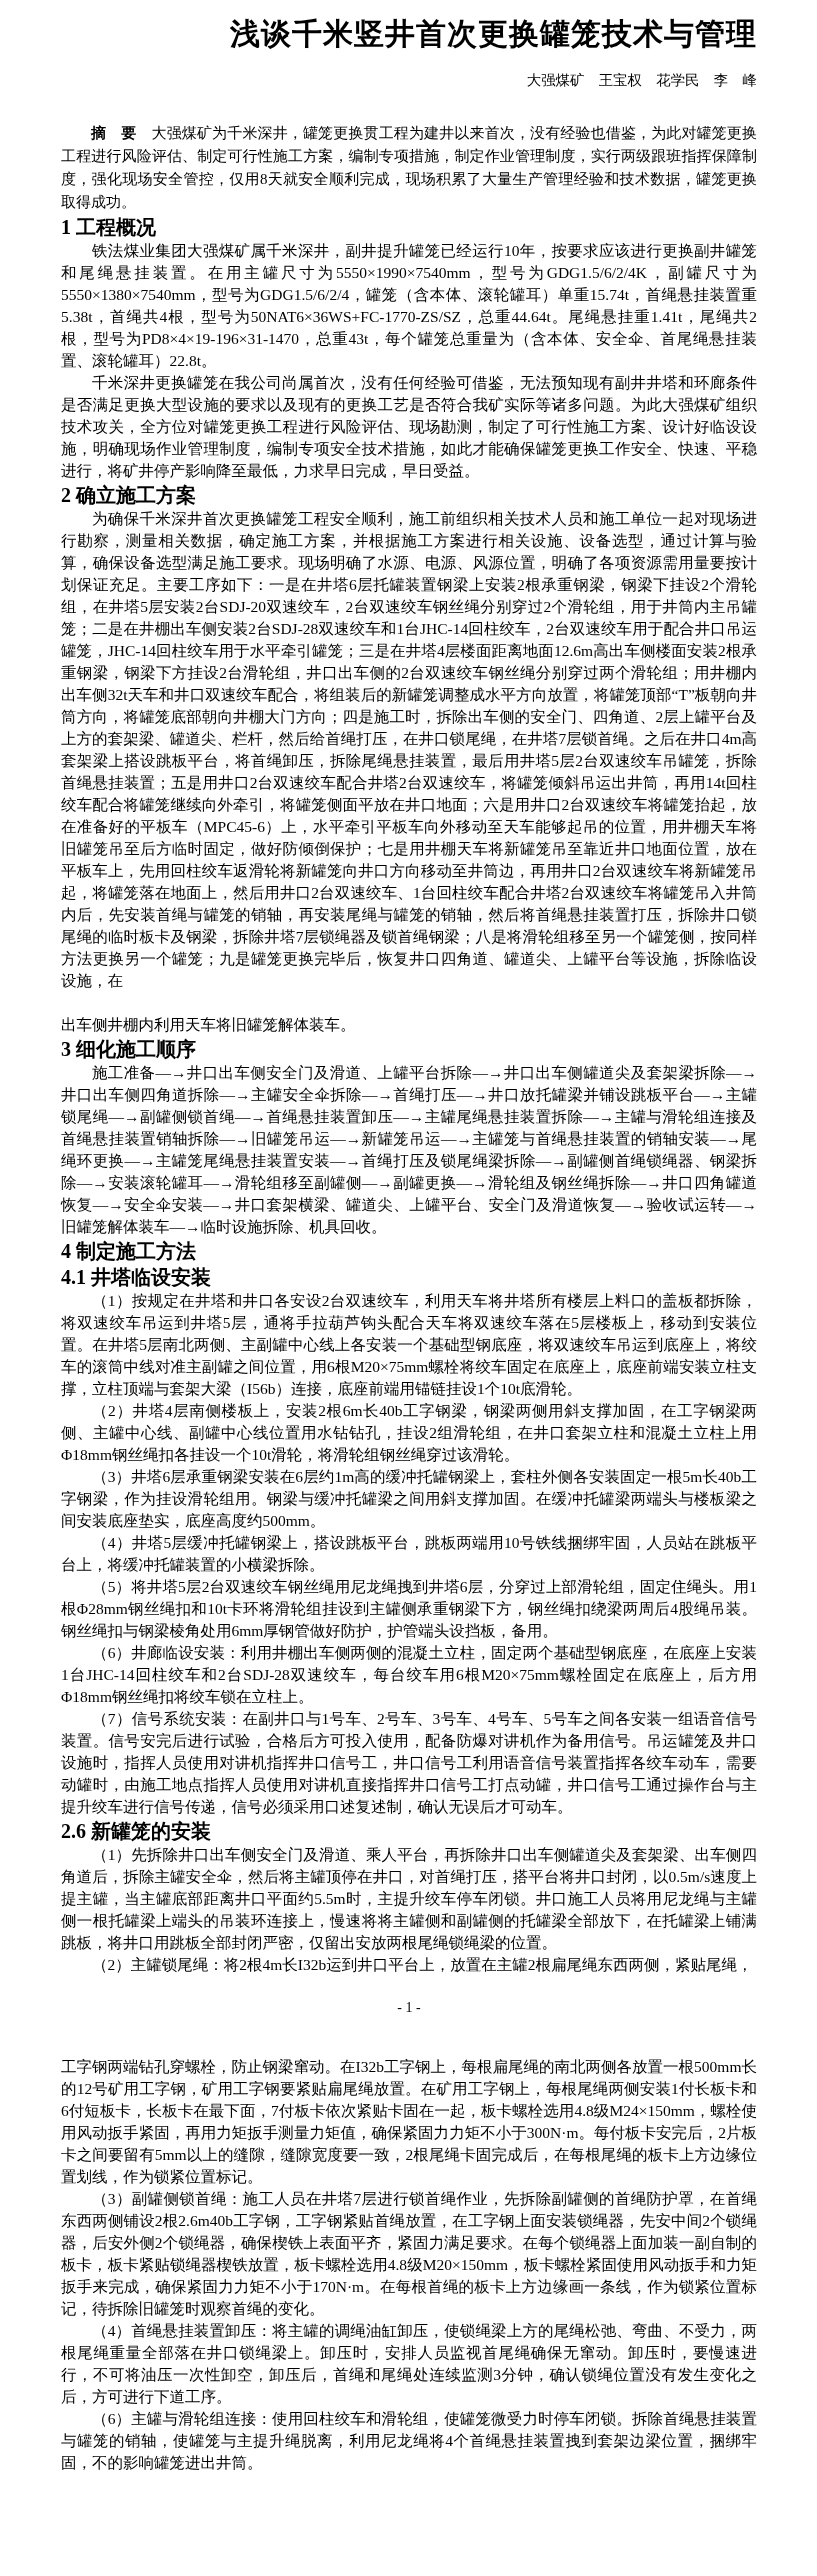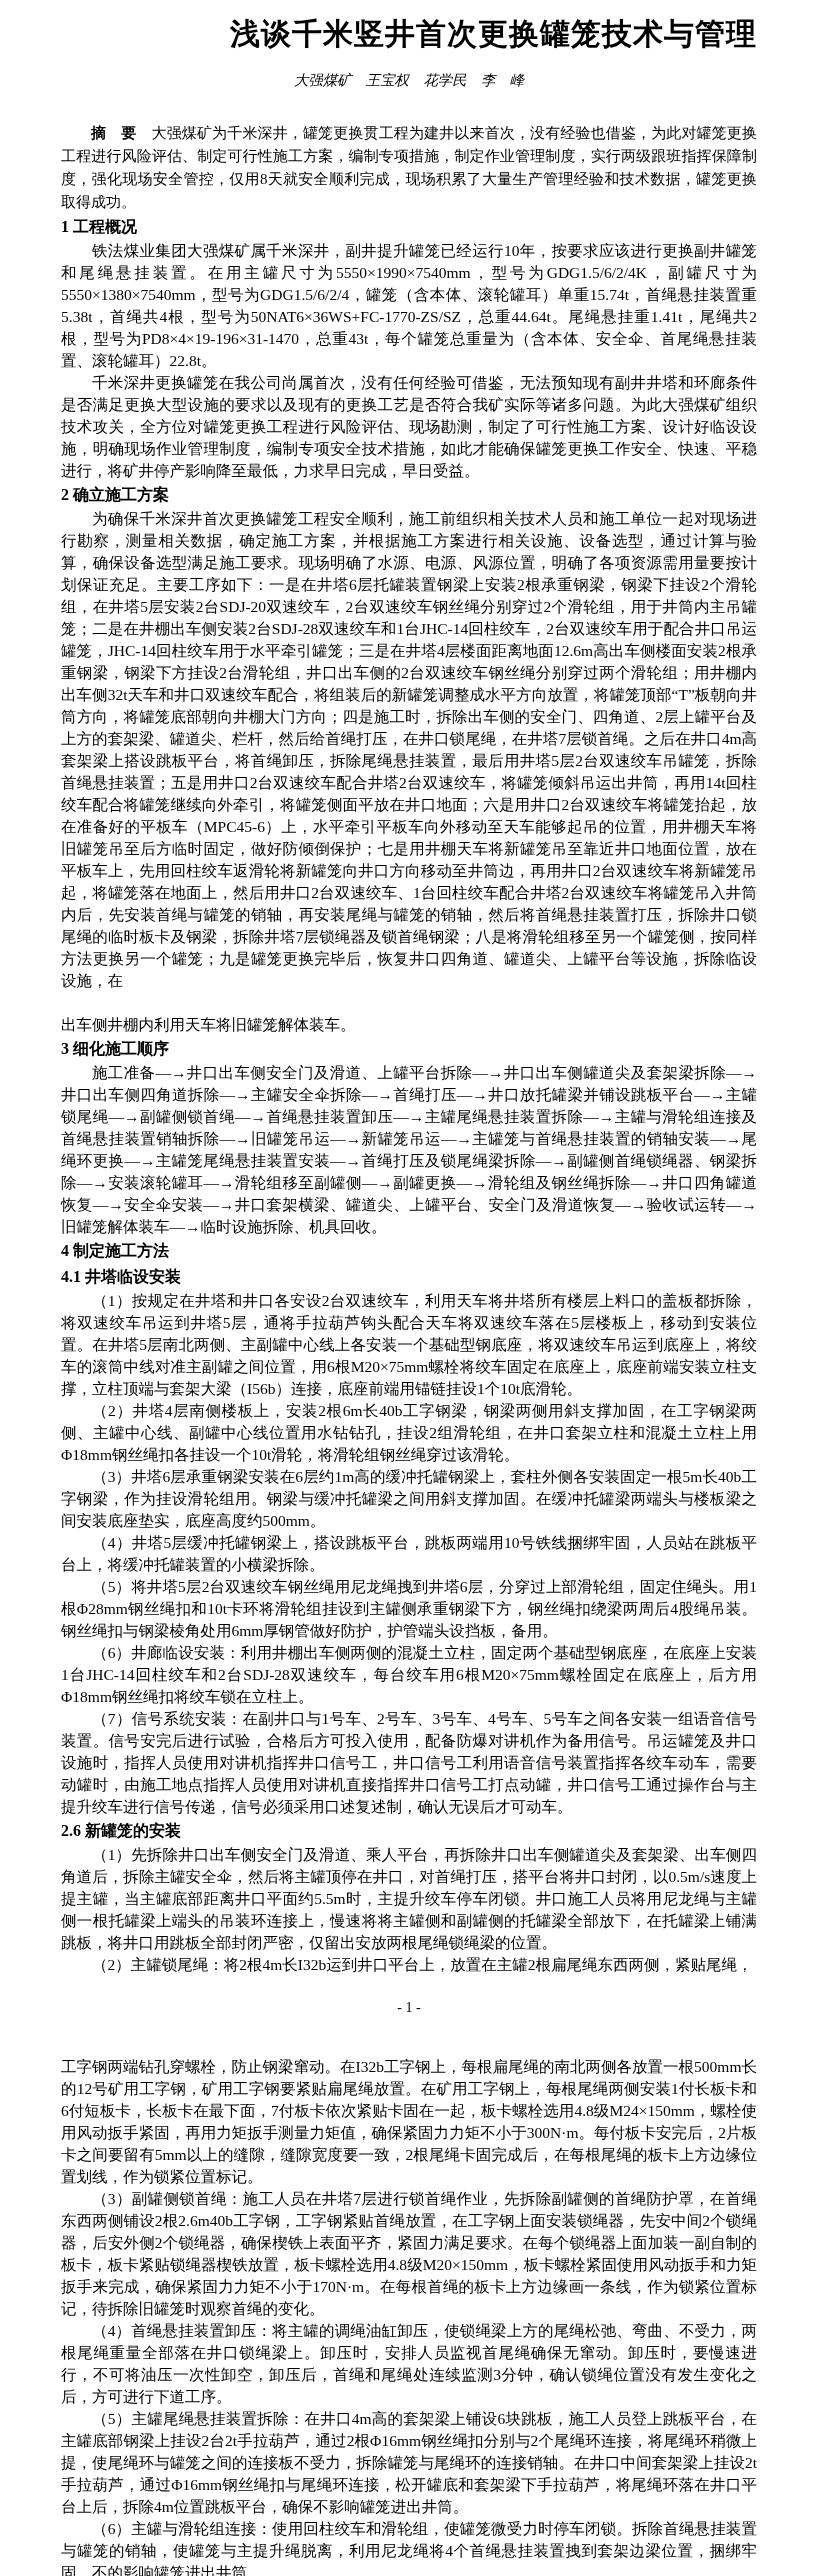--- a/index.html
+++ b/index.html
@@ -20,45 +20,44 @@
   }
   .doc-title {
     text-align: right;
     font-size: 30px;
     font-weight: bold;
     line-height: 36px;
     margin: 0 0 19.6px 0;
     letter-spacing: 1px;
   }
   .authors {
-    text-align: center;
+    text-align: right;
     font-size: 14.4px;
     line-height: 18.5px;
     margin: 0 0 32px 0;
-    font-style: italic;
   }
   .abstract, .keywords {
     font-size: 15px;
     line-height: 23px;
     text-align: justify;
     text-indent: 2em;
     margin: 0;
   }
   .lead-label { font-weight: bold; }
   .blk, .bio {
     font-size: 15.5px;
     line-height: 22px;
     text-align: justify;
     margin: 0;
   }
   .blk.p  { text-indent: 2em; }
   .blk.pcont { text-indent: 0; }
   .blk.h1, .blk.h2 {
     font-weight: bold;
-    font-size: 16px;
+    font-size: 20px;
     line-height: 26px;
     text-indent: 0;
     text-align: left;
   }
   .blk.pagenum {
     text-align: center;
     text-indent: 0;
     font-size: 14px;
     margin: 21.6px 0 37px 0;
   }
@@ -95,18 +94,17 @@
       <div class="blk p">（5）将井塔5层2台双速绞车钢丝绳用尼龙绳拽到井塔6层，分穿过上部滑轮组，固定住绳头。用1根Φ28mm钢丝绳扣和10t卡环将滑轮组挂设到主罐侧承重钢梁下方，钢丝绳扣绕梁两周后4股绳吊装。钢丝绳扣与钢梁棱角处用6mm厚钢管做好防护，护管端头设挡板，备用。</div>
       <div class="blk p">（6）井廊临设安装：利用井棚出车侧两侧的混凝土立柱，固定两个基础型钢底座，在底座上安装1台JHC-14回柱绞车和2台SDJ-28双速绞车，每台绞车用6根M20×75mm螺栓固定在底座上，后方用Φ18mm钢丝绳扣将绞车锁在立柱上。</div>
       <div class="blk p">（7）信号系统安装：在副井口与1号车、2号车、3号车、4号车、5号车之间各安装一组语音信号装置。信号安完后进行试验，合格后方可投入使用，配备防爆对讲机作为备用信号。吊运罐笼及井口设施时，指挥人员使用对讲机指挥井口信号工，井口信号工利用语音信号装置指挥各绞车动车，需要动罐时，由施工地点指挥人员使用对讲机直接指挥井口信号工打点动罐，井口信号工通过操作台与主提升绞车进行信号传递，信号必须采用口述复述制，确认无误后才可动车。</div>
       <div class="blk h2">2.6 新罐笼的安装</div>
       <div class="blk p">（1）先拆除井口出车侧安全门及滑道、乘人平台，再拆除井口出车侧罐道尖及套架梁、出车侧四角道后，拆除主罐安全伞，然后将主罐顶停在井口，对首绳打压，搭平台将井口封闭，以0.5m/s速度上提主罐，当主罐底部距离井口平面约5.5m时，主提升绞车停车闭锁。井口施工人员将用尼龙绳与主罐侧一根托罐梁上端头的吊装环连接上，慢速将将主罐侧和副罐侧的托罐梁全部放下，在托罐梁上铺满跳板，将井口用跳板全部封闭严密，仅留出安放两根尾绳锁绳梁的位置。</div>
       <div class="blk p">（2）主罐锁尾绳：将2根4m长I32b运到井口平台上，放置在主罐2根扁尾绳东西两侧，紧贴尾绳，</div>
       <div class="blk pagenum">- 1 -</div>
       <div class="blk pcont">工字钢两端钻孔穿螺栓，防止钢梁窜动。在I32b工字钢上，每根扁尾绳的南北两侧各放置一根500mm长的12号矿用工字钢，矿用工字钢要紧贴扁尾绳放置。在矿用工字钢上，每根尾绳两侧安装1付长板卡和6付短板卡，长板卡在最下面，7付板卡依次紧贴卡固在一起，板卡螺栓选用4.8级M24×150mm，螺栓使用风动扳手紧固，再用力矩扳手测量力矩值，确保紧固力力矩不小于300N·m。每付板卡安完后，2片板卡之间要留有5mm以上的缝隙，缝隙宽度要一致，2根尾绳卡固完成后，在每根尾绳的板卡上方边缘位置划线，作为锁紧位置标记。</div>
       <div class="blk p">（3）副罐侧锁首绳：施工人员在井塔7层进行锁首绳作业，先拆除副罐侧的首绳防护罩，在首绳东西两侧铺设2根2.6m40b工字钢，工字钢紧贴首绳放置，在工字钢上面安装锁绳器，先安中间2个锁绳器，后安外侧2个锁绳器，确保楔铁上表面平齐，紧固力满足要求。在每个锁绳器上面加装一副自制的板卡，板卡紧贴锁绳器楔铁放置，板卡螺栓选用4.8级M20×150mm，板卡螺栓紧固使用风动扳手和力矩扳手来完成，确保紧固力力矩不小于170N·m。在每根首绳的板卡上方边缘画一条线，作为锁紧位置标记，待拆除旧罐笼时观察首绳的变化。</div>
       <div class="blk p">（4）首绳悬挂装置卸压：将主罐的调绳油缸卸压，使锁绳梁上方的尾绳松弛、弯曲、不受力，两根尾绳重量全部落在井口锁绳梁上。卸压时，安排人员监视首尾绳确保无窜动。卸压时，要慢速进行，不可将油压一次性卸空，卸压后，首绳和尾绳处连续监测3分钟，确认锁绳位置没有发生变化之后，方可进行下道工序。</div>
-      <div class="blk p">（5）主罐尾绳悬挂装置拆除：在井口4m高的套架梁上铺设6块跳板，施工人员登上跳板平台，在主罐底部钢梁上挂设2台2t手拉葫芦，通过2根Φ16mm钢丝绳扣分别与2个尾绳环连接，将尾绳环稍微上提，使尾绳环与罐笼之间的连接板不受力，拆除罐笼与尾绳环的连接销轴。在井口中间套架梁上挂设2t手拉葫芦，通过Φ16mm钢丝绳扣与尾绳环连接，松开罐底和套架梁下手拉葫芦，将尾绳环落在井口平台上后，拆除4m位置跳板平台，确保不影响罐笼进出井筒。</div>
       <div class="blk p">（6）主罐与滑轮组连接：使用回柱绞车和滑轮组，使罐笼微受力时停车闭锁。拆除首绳悬挂装置与罐笼的销轴，使罐笼与主提升绳脱离，利用尼龙绳将4个首绳悬挂装置拽到套架边梁位置，捆绑牢固，不的影响罐笼进出井筒。</div>
     </div>
 
 </div>
 
 
 </body></html>

